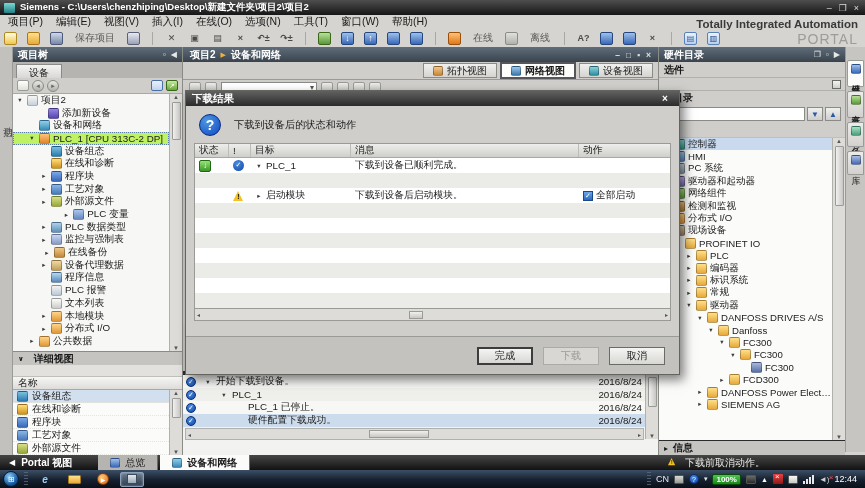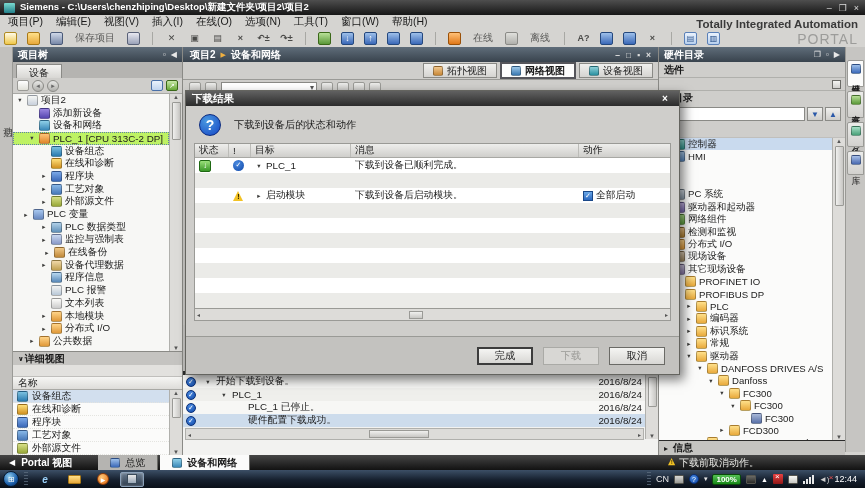--- a/index.html
+++ b/index.html
@@ -54,21 +54,21 @@
   .mini.go{background:linear-gradient(#c8e8a8,#68a838);border:1px solid #3a6818;color:#fff}
   .tree-wrap{flex:1;background:#f7f7f5;display:flex;overflow:hidden}
   .tree-list{flex:1;overflow:hidden}
   .tree-row{height:12.7px;display:flex;align-items:center;gap:3px;white-space:nowrap;font-size:9.8px;cursor:default}
   .tree-row.sel{background:#bef264;outline:1px dotted #5a80aa;outline-offset:-1px}
   .arw{width:8px;flex:none;font-size:6.5px;color:#3a3a38;text-align:center}
   .ti{width:11px;height:11px;border-radius:2px;flex:none;border:1px solid rgba(0,0,0,.28)}
   .lbl{overflow:hidden;text-overflow:ellipsis}
   .vscroll{width:13px;background:#dddcd9;border-left:1px solid #b0b0ac;display:flex;flex-direction:column;align-items:center;font-size:6px;color:#555;flex:none}
   .vthumb{width:9px;height:38px;background:linear-gradient(90deg,#f0f0ee,#c8c7c4);border:1px solid #9a9a96;border-radius:1px;margin:2px 0}
-  .dview-hdr{height:14px;background:#c5c4c1;border-top:1px solid #8a8a86;display:flex;gap:1px;align-items:center;font-weight:bold;padding:0 5px;font-size:10px;flex:none}
+  .dview-hdr{height:14px;background:#c5c4c1;border-top:1px solid #8a8a86;display:flex;gap:10px;align-items:center;font-weight:bold;padding:0 5px;font-size:10px;flex:none}
   .dview-gap{height:12px;background:#e2e1de;border-bottom:1px solid #c0bfbc;flex:none}
   .dview-cols{height:13px;background:linear-gradient(#f6f6f4,#dddcd9);border-bottom:1px solid #a8a8a4;display:flex;align-items:center;padding:0 5px;font-size:9.8px;flex:none}
   .dview-rows{flex:none;background:#fbfbfa;display:flex}
   .dv-list{flex:1}
   .dv-row{height:13px;display:flex;align-items:center;gap:4px;padding:0 4px;font-size:9.8px;border-bottom:1px dotted #e4e4e0}
   .dv-row.sel{background:#d2dfee}
 
   
   .editor{position:absolute;left:183px;top:47px;width:475px;height:408px;background:#c6c5c2;z-index:6}
   .ed-bcrumb{height:15px;background:linear-gradient(#5f6d7a,#39434d);color:#fff;display:flex;align-items:center;gap:5px;padding:0 7px;font-size:10px;font-weight:bold}
@@ -186,21 +186,21 @@
   
   .bottombar{position:absolute;left:0;right:0;top:455px;height:15px;background:linear-gradient(#464646,#121212);color:#fff;display:flex;align-items:center;font-size:10px;z-index:20}
   .bb-portal{display:flex;align-items:center;gap:6px;font-weight:bold;padding-left:9px}
   .bb-portal .tri{font-size:8px}
   .bb-tabs{display:flex;margin-left:26px;gap:2px;height:15px}
   .bb-tab{display:flex;align-items:center;gap:5px;padding:0 12px;background:#b5b4b1;color:#1a1a1a;border-right:1px solid #6a6a66}
   .bb-tab.active{background:#fbfbfa;font-weight:bold}
   .bb-ic{width:10px;height:10px;border-radius:2px;border:1px solid rgba(0,0,0,.3)}
   .bb-overview{background:linear-gradient(#9ec0ea,#3a68b8)}
   .bb-devnet{background:linear-gradient(#8fd0e8,#3a88b8)}
-  .bb-status{position:absolute;left:668px;display:flex;gap:0;align-items:center;color:#e8e8e4}
+  .bb-status{position:absolute;left:668px;display:flex;gap:6px;align-items:center;color:#e8e8e4}
 
   
   .taskbar{position:absolute;left:0;right:0;top:470px;height:18px;background:linear-gradient(#3c4f66,#16202e 55%,#0a1018);display:flex;align-items:center;gap:5px;padding:0 3px;z-index:70}
   .orb{width:16px;height:16px;border-radius:50%;background:radial-gradient(circle at 38% 32%,#8ecff2,#1a5ca8 60%,#082448);border:1px solid #061a30;display:flex;align-items:center;justify-content:center;color:#fff;font-size:8px;flex:none}
   .grip{width:4px;height:14px;background:repeating-linear-gradient(#5a6a7c 0 1px,transparent 1px 3px);opacity:.8;flex:none}
   .tk-app{width:24px;height:15px;border-radius:2px;display:flex;align-items:center;justify-content:center;font-size:10px;flex:none;color:#fff}
   .tk-ie{font-weight:bold;color:#9ad0f8;font-style:italic}
   .tk-folder .f{width:13px;height:9px;background:linear-gradient(#ffe08a,#e8a93b);border:1px solid #a87818;border-radius:1px}
   .tk-wmp .w{width:12px;height:12px;border-radius:50%;background:radial-gradient(circle at 38% 32%,#ffc878,#e06810);border:1px solid #903c08;display:flex;align-items:center;justify-content:center;color:#fff;font-size:6px}
   .tk-tia{background:linear-gradient(#6a7c90,#2c3a4c);border:1px solid #8aa0b8;box-shadow:inset 0 0 3px rgba(255,255,255,.4)}
@@ -304,21 +304,21 @@
       <span class="mini grid"></span>
       <span class="mini go">↗</span>
     </div>
     <div class="tree-wrap">
       <div class="tree-list" id="tree-list">
           <div class="tree-row" style="padding-left: 3px;">
             <span class="arw">▾</span>
             <span class="ti ti-project"></span>
             <span class="lbl">项目2</span>
           </div>
-          <div class="tree-row" style="padding-left: 15px;">
+          <div class="tree-row" style="padding-left: 24px;">
             <span class="arw"></span>
             <span class="ti ti-add-device"></span>
             <span class="lbl">添加新设备</span>
           </div>
           <div class="tree-row" style="padding-left: 15px;">
             <span class="arw"></span>
             <span class="ti ti-devices-networks"></span>
             <span class="lbl">设备和网络</span>
           </div>
           <div class="tree-row sel" style="padding-left: 15px;">
@@ -344,21 +344,21 @@
           <div class="tree-row" style="padding-left: 27px;">
             <span class="arw">▸</span>
             <span class="ti ti-tech"></span>
             <span class="lbl">工艺对象</span>
           </div>
           <div class="tree-row" style="padding-left: 27px;">
             <span class="arw">▸</span>
             <span class="ti ti-sources"></span>
             <span class="lbl">外部源文件</span>
           </div>
-          <div class="tree-row" style="padding-left: 9px;">
+          <div class="tree-row" style="padding-left: 9px; justify-content: center;">
             <span class="arw">▸</span>
             <span class="ti ti-tags"></span>
             <span class="lbl">PLC 变量</span>
           </div>
           <div class="tree-row" style="padding-left: 27px;">
             <span class="arw">▸</span>
             <span class="ti ti-datatypes"></span>
             <span class="lbl">PLC 数据类型</span>
           </div>
           <div class="tree-row" style="padding-left: 27px;">
@@ -560,21 +560,21 @@
           <div class="cat-row sel" style="padding-left: 4px;">
             <span class="arw"></span>
             <span class="ti ti-controller"></span>
             <span class="lbl">控制器</span>
           </div>
           <div class="cat-row" style="padding-left: 4px;">
             <span class="arw"></span>
             <span class="ti ti-hmi"></span>
             <span class="lbl">HMI</span>
           </div>
-          <div class="cat-row" style="padding-left: 4px; margin-top: 26px;">
+          <div class="cat-row" style="padding-left: 4px;">
             <span class="arw"></span>
             <span class="ti ti-pc"></span>
             <span class="lbl">PC 系统</span>
           </div>
           <div class="cat-row" style="padding-left: 4px;">
             <span class="arw"></span>
             <span class="ti ti-drive-starter"></span>
             <span class="lbl">驱动器和起动器</span>
           </div>
           <div class="cat-row" style="padding-left: 4px;">
@@ -590,34 +590,24 @@
           <div class="cat-row" style="padding-left: 4px;">
             <span class="arw"></span>
             <span class="ti ti-dio"></span>
             <span class="lbl">分布式 I/O</span>
           </div>
           <div class="cat-row" style="padding-left: 4px;">
             <span class="arw"></span>
             <span class="ti ti-field"></span>
             <span class="lbl">现场设备</span>
           </div>
-          <div class="cat-row" style="padding-left: 4px;">
-            <span class="arw"></span>
-            <span class="ti ti-other-field"></span>
-            <span class="lbl">其它现场设备</span>
-          </div>
           <div class="cat-row" style="padding-left: 15px;">
             <span class="arw"></span>
             <span class="ti ti-folder"></span>
             <span class="lbl">PROFINET IO</span>
-          </div>
-          <div class="cat-row" style="padding-left: 15px;">
-            <span class="arw"></span>
-            <span class="ti ti-folder"></span>
-            <span class="lbl">PROFIBUS DP</span>
           </div>
           <div class="cat-row" style="padding-left: 26px;">
             <span class="arw">▸</span>
             <span class="ti ti-folder"></span>
             <span class="lbl">PLC</span>
           </div>
           <div class="cat-row" style="padding-left: 26px;">
             <span class="arw">▸</span>
             <span class="ti ti-folder"></span>
             <span class="lbl">编码器</span>

